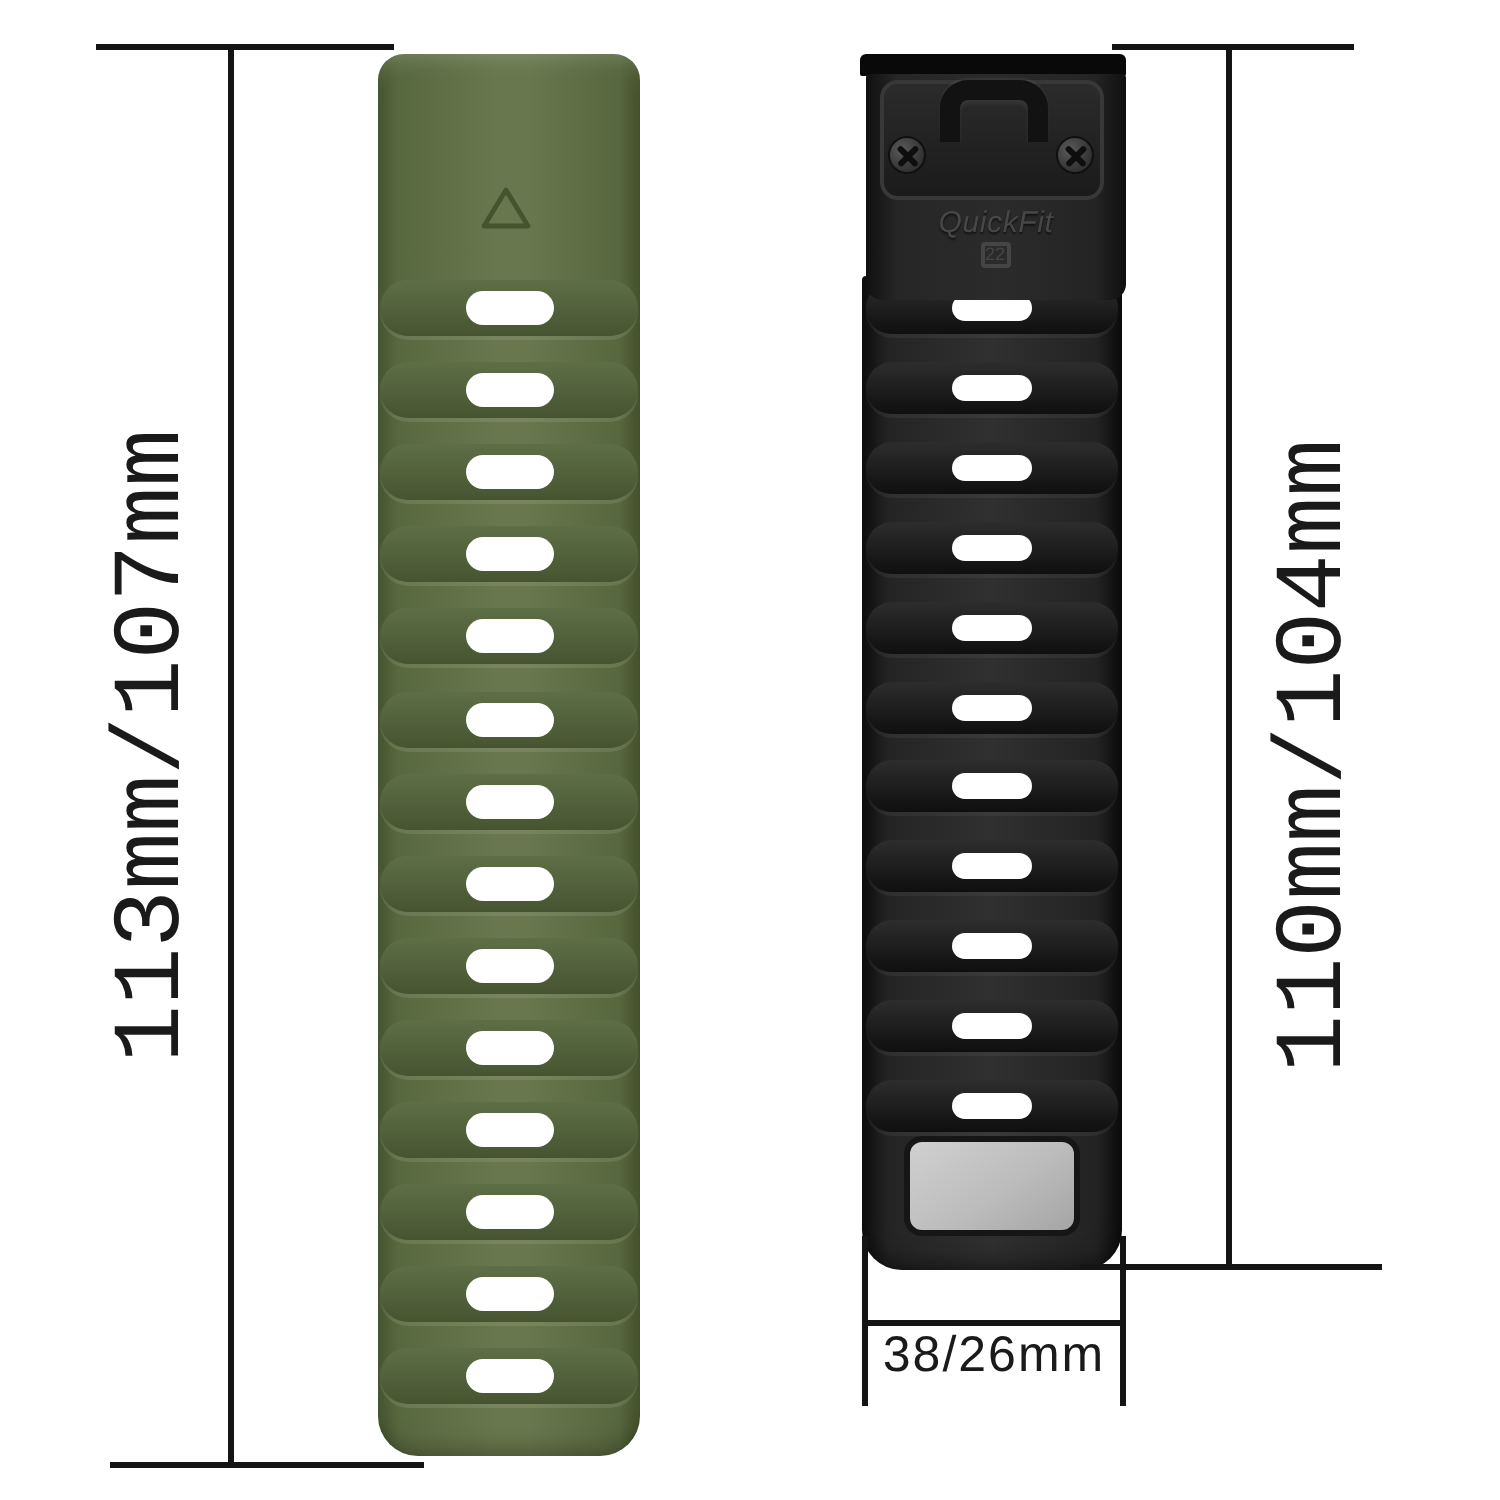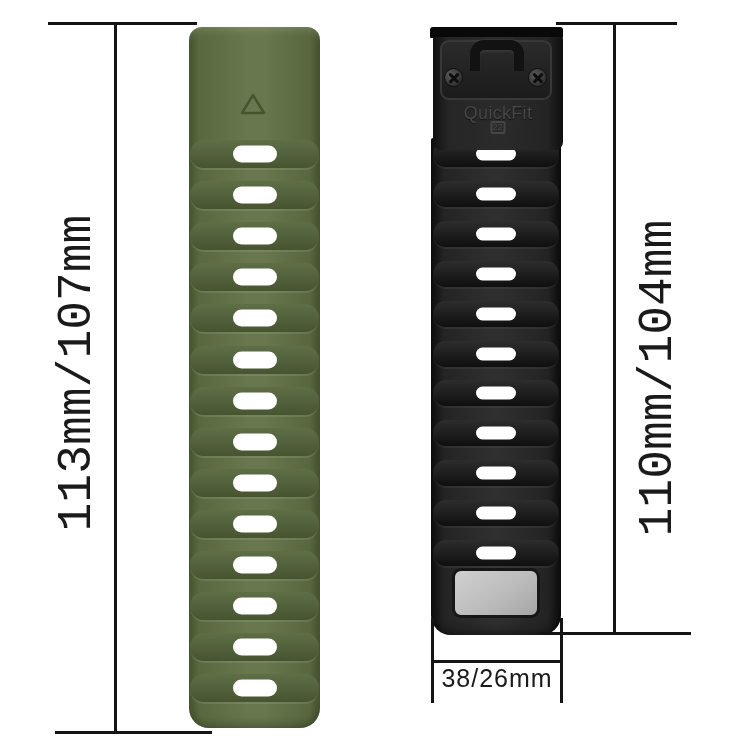--- a/index.html
+++ b/index.html
@@ -41,22 +41,22 @@
     border:10px solid #121212;border-bottom:none;border-radius:14px 14px 0 0;
     box-shadow:inset 0 2px 2px rgba(255,255,255,.07), 0 -1px 1px rgba(255,255,255,.06);}
   .screw{position:absolute;width:19px;height:19px;border-radius:50%;
     background:radial-gradient(circle at 35% 35%,#5a5a5a 0%,#3a3a3a 55%,#232323 100%);
     border:1px solid #101010;box-sizing:border-box;}
   .screw .s1,.screw .s2{position:absolute;left:50%;top:50%;width:13px;height:2.6px;
     background:#0e0e0e;border-radius:2px;}
   .screw .s1{transform:translate(-50%,-50%) rotate(45deg);}
   .screw .s2{transform:translate(-50%,-50%) rotate(-45deg);}
   .qf-brand{position:absolute;left:0;top:66px;width:100%;text-align:center;
-    color:#474747;font-size:18px;letter-spacing:.3px;
-    text-shadow:0 1px 1px rgba(0,0,0,.6);}
+    color:#474747;font-size:15px;letter-spacing:.3px;
+    text-shadow:0 1px 1px rgba(0,0,0,.6);font-style:italic;}
   .qf-sizebox{position:absolute;left:50%;top:84px;transform:translateX(-50%);
     width:15px;height:13px;box-sizing:border-box;border:2px solid #454545;border-radius:2px;
     color:#454545;font-size:9px;line-height:9px;text-align:left;}
   .band-black{position:absolute;left:431px;top:138px;width:130px;height:497px;
     border-radius:2px 2px 20px 20px;
     background:linear-gradient(90deg,#0d0d0d 0%,#242424 10%,#303030 50%,#232323 90%,#0b0b0b 100%);
     box-shadow:inset 0 -10px 12px -8px rgba(0,0,0,.6);}
   .band-black .ridge{position:absolute;left:2px;right:2px;height:26px;border-radius:13px;
     background:linear-gradient(180deg,#2d2d2d 0%,#1e1e1e 50%,#0f0f0f 100%);
     box-shadow:0 2px 0 rgba(255,255,255,.05);}

